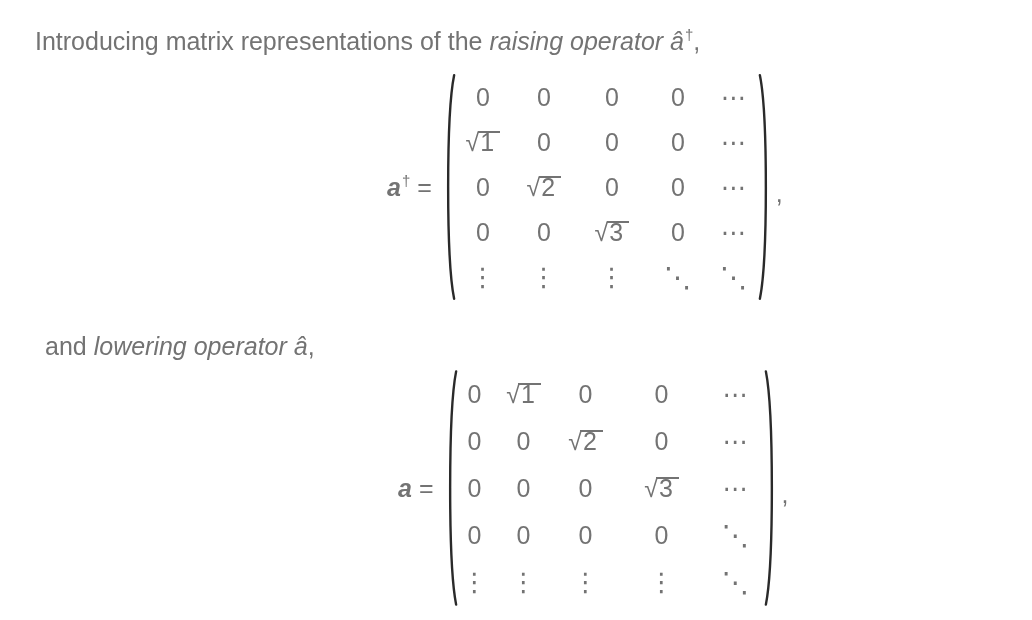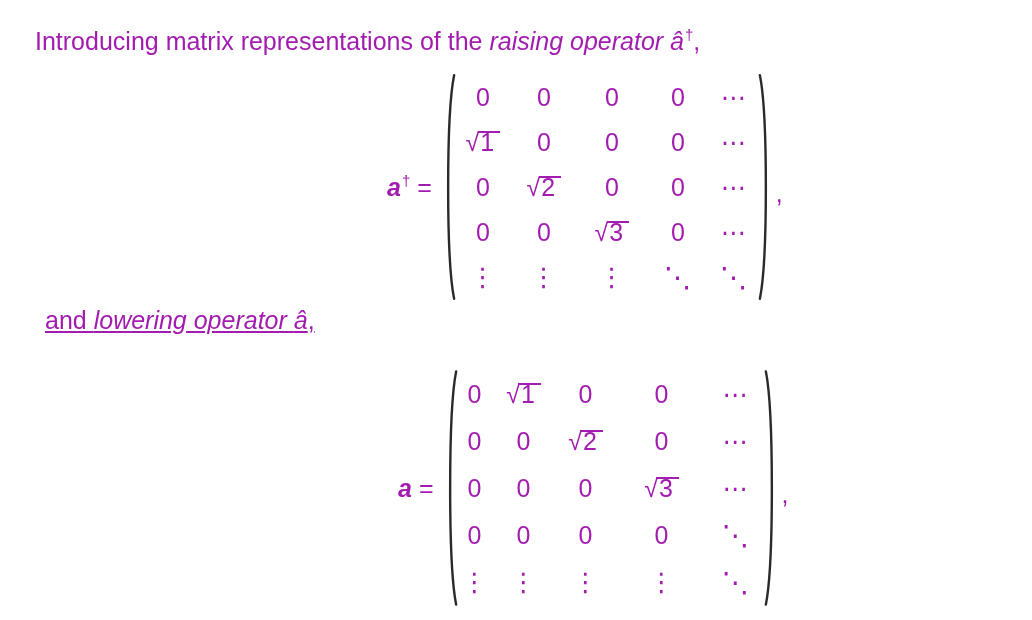--- a/index.html
+++ b/index.html
@@ -5,33 +5,33 @@
   html, body {
     margin: 0;
     padding: 0;
     background: #ffffff;
   }
   .page {
     position: relative;
     width: 1000px;
     height: 620px;
     background: #ffffff;
-    color: #a21caf;
+    color: #737373;
     font-family: "Liberation Sans", "DejaVu Sans", sans-serif;
     font-size: 25px;
     overflow: hidden;
   }
   .intro {
     position: absolute;
     margin: 0;
     line-height: 36px;
     white-space: nowrap;
   }
   #p1 { left: 35px; top: 17px; }
-  #p2 { left: 45px; top: 302px; text-decoration: underline; }
+  #p2 { left: 45px; top: 328px; }
   .intro i, .lhs .sym { font-style: italic; }
   .sup {
     font-size: 15px;
     font-style: normal;
     vertical-align: 10px;
     margin-left: 1px;
   }
   .equation {
     position: absolute;
     display: flex;

